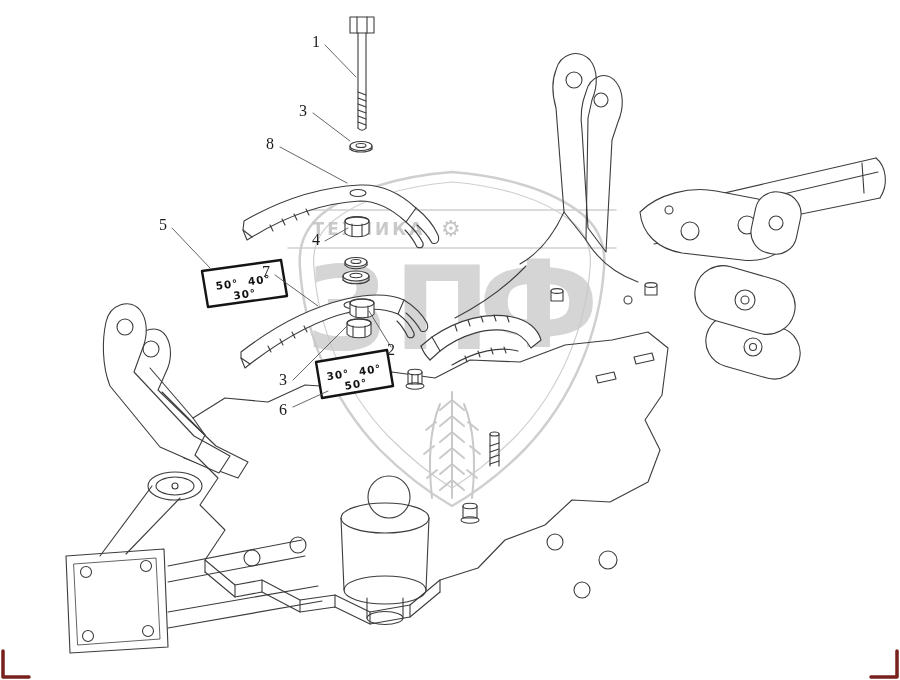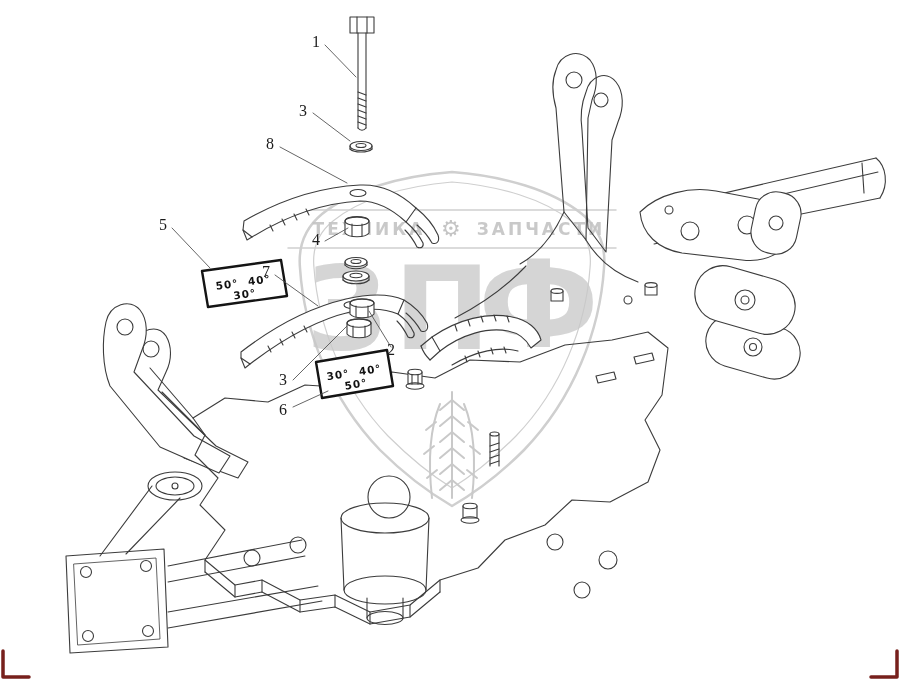--- a/index.html
+++ b/index.html
@@ -43,21 +43,20 @@
           <path d="M472 498 C476 462 474 428 464 404"></path>
           <path d="M467 470 l10 8 M470 446 l10 8 M468 422 l10 8"></path>
         </g>
       </g>
     </svg>
     <div class="wm-letter" style="left:306px;top:252px;font-size:115px">З</div>
     <div class="wm-letter" style="left:394px;top:252px;font-size:115px">П</div>
     <div class="wm-letter" style="left:478px;top:244px;font-size:122px">Ф</div>
     <div class="wm-word" style="left:298px;top:219px;width:142px">ТЕХНИКА</div>
     <div class="wm-gear" style="left:441px;top:216px">⚙</div>
-    <div class="wm-word" style="left:466px;top:219px;width:150px">ЗАПЧАСТИ</div>
   </div>
 
   <svg class="art" width="900" height="680" viewBox="0 0 900 680">
     <g stroke="#3c3c3c" stroke-width="1.1" fill="none" stroke-linecap="round" stroke-linejoin="round">
 
       <g>
         <path d="M642 212 L876 158"></path>
         <path d="M646 226 L878 172"></path>
         <path d="M654 244 L880 198"></path>
         <path d="M876 158 C886 166 889 184 880 198"></path>

